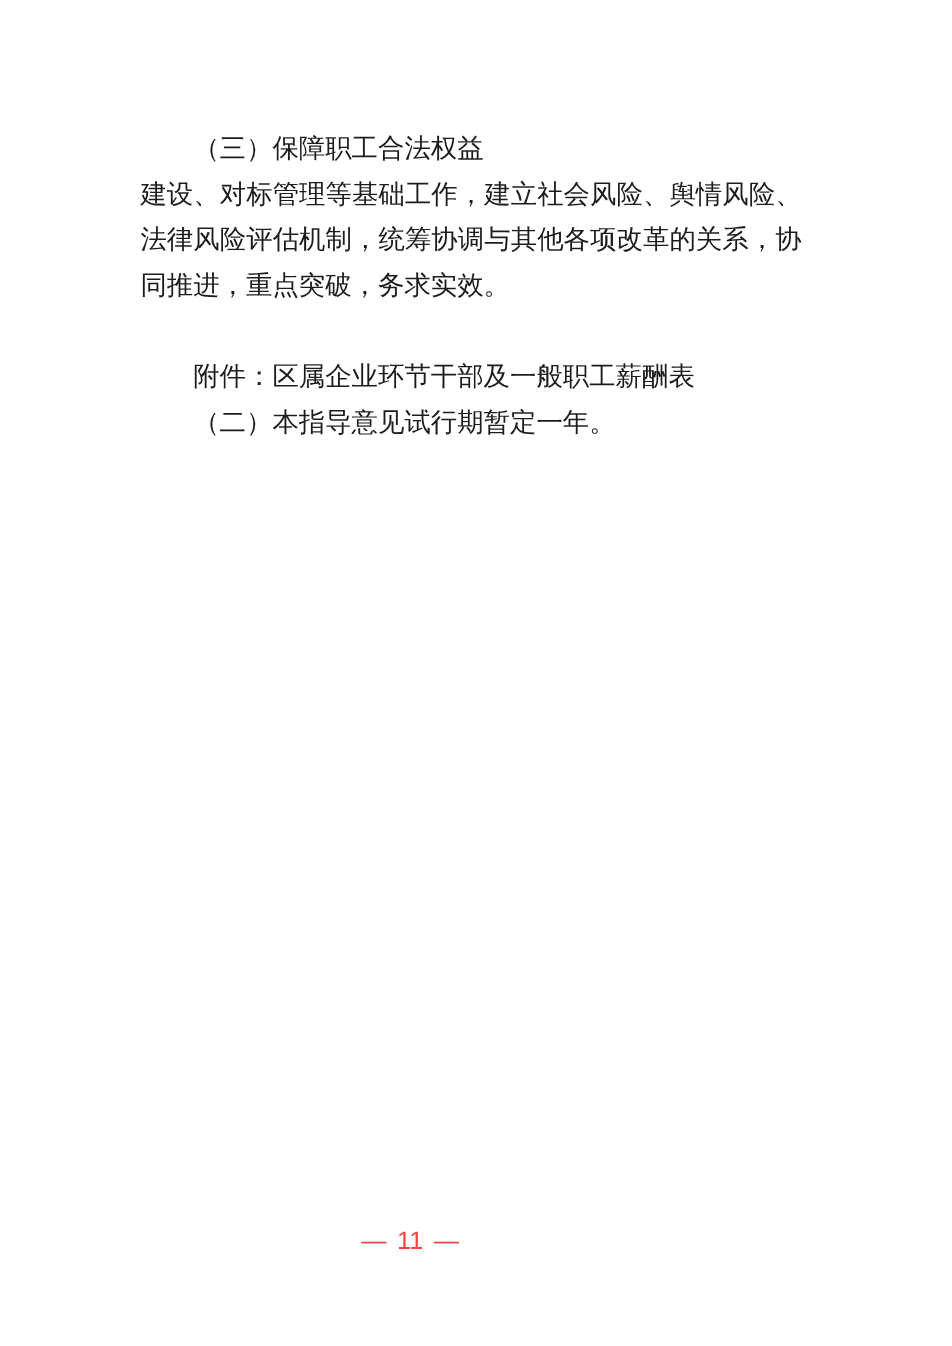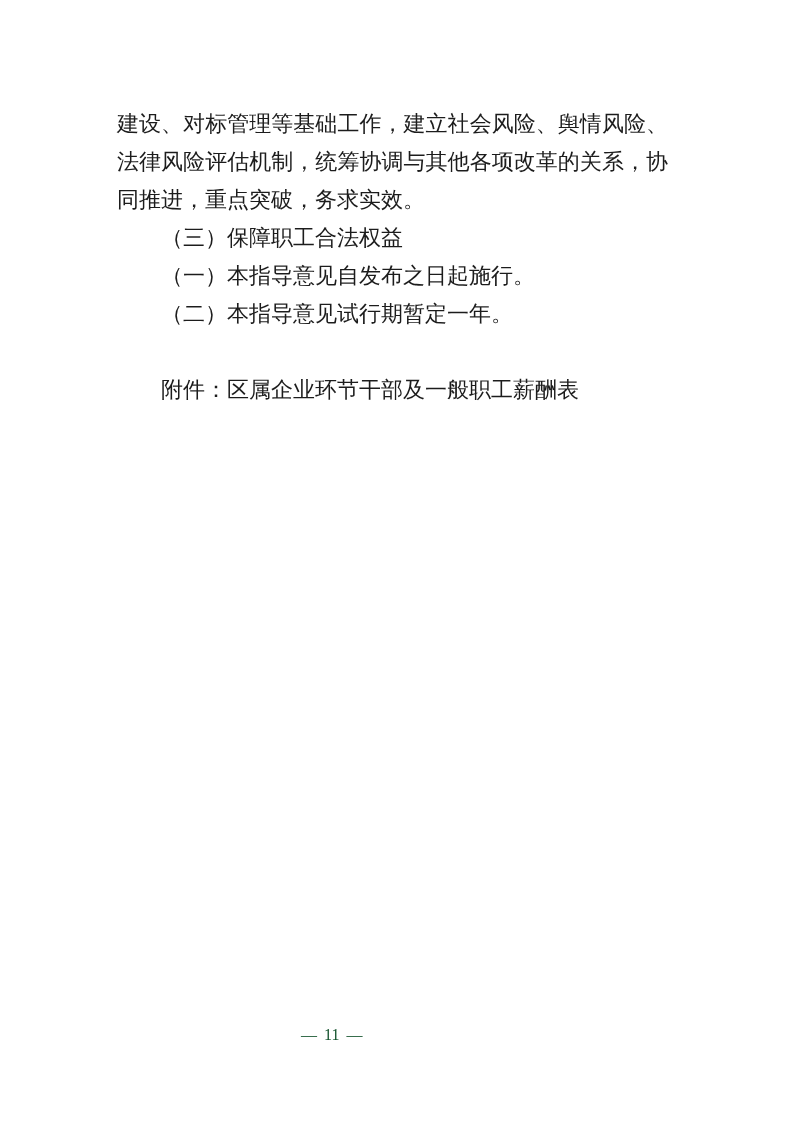--- a/index.html
+++ b/index.html
@@ -37,33 +37,32 @@
     font-family: "Liberation Sans", "DejaVu Sans", sans-serif;
     font-weight: bold;
   }
   p.attachment {
     margin-top: 38px;
   }
   .footer {
     position: absolute;
     left: 301px;
     top: 1022px;
-    font-size: 16px;
+    font-size: 21px;
     line-height: 26px;
     word-spacing: 3px;
-    color: #14532d;
-    font-family: Liberation Serif, serif;
+    color: #ef4444;
+    font-family: Liberation Sans, sans-serif;
   }
 </style>
 </head>
 <body>
 
 <div class="page">
   <div class="content">
+    <p class="body indent">（三）保障职工合法权益</p>
     <p class="body">建设、对标管理等基础工作，建立社会风险、舆情风险、法律风险评估机制，统筹协调与其他各项改革的关系，协同推进，重点突破，务求实效。</p>
-    <p class="body indent">（三）保障职工合法权益</p>
-    <p class="body indent">（一）本指导意见自发布之日起施行。</p>
+    <p class="body indent attachment">附件：区属企业环节干部及一般职工薪酬表</p>
     <p class="body indent">（二）本指导意见试行期暂定一年。</p>
-    <p class="body indent attachment">附件：区属企业环节干部及一般职工薪酬表</p>
   </div>
 
   <div class="footer">— 11 —</div>
 </div>
 
 </body></html>

